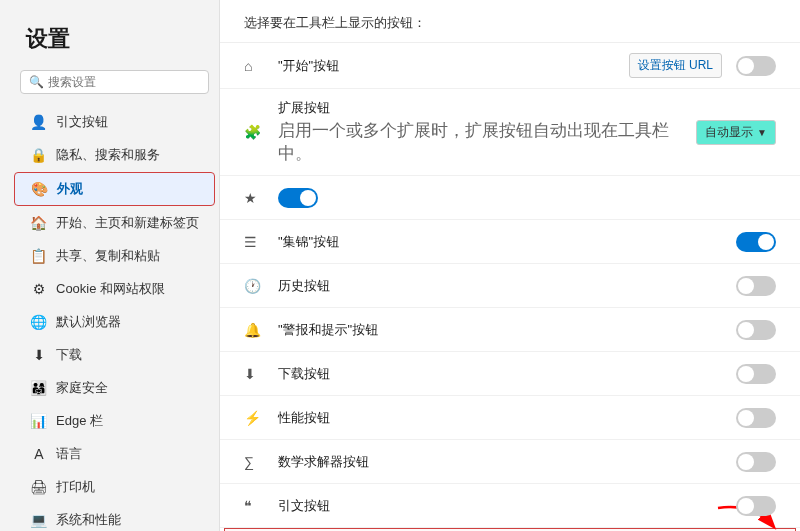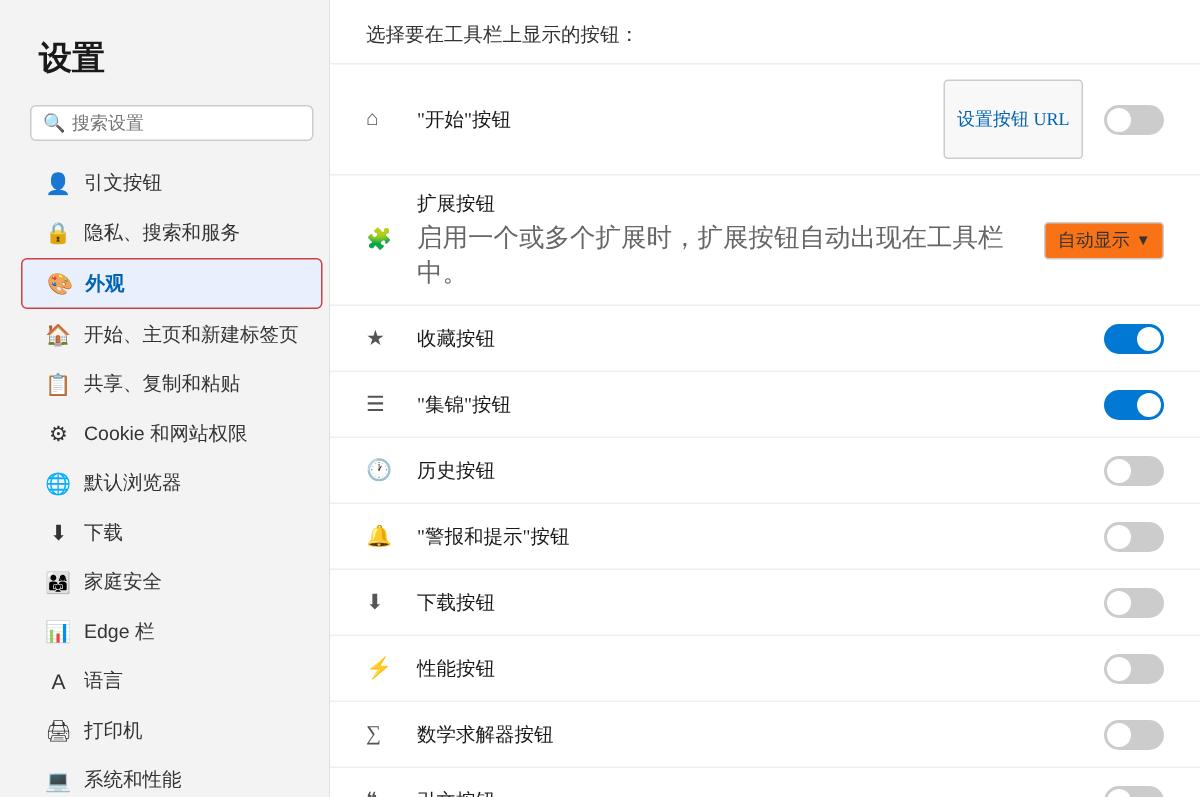--- a/index.html
+++ b/index.html
@@ -52,21 +52,20 @@
       font-weight: 600;
     }
     .nav-item .nav-icon { width: 18px; margin-right: 8px; text-align: center; font-size: 14px; }
 
     
     .main {
       flex: 1;
       background: #fff;
       overflow-y: auto;
       padding: 0 0 20px 0;
-      font-family: Liberation Serif, serif;
     }
     .main-header {
       padding: 14px 24px 10px 24px;
       font-size: 13px;
       color: #333;
       border-bottom: 1px solid #eee;
     }
 
     .toolbar-item {
       display: flex;
@@ -106,31 +105,31 @@
     }
     .toggle.on::after { left: 22px; }
 
     
     .dropdown-btn {
       display: flex; align-items: center;
       border: 1px solid #ccc; border-radius: 3px;
       padding: 3px 8px;
       font-size: 12px;
       cursor: pointer;
-      background: #f97316;
+      background: #5eead4;
       color: #333;
     }
     .dropdown-btn .arrow { margin-left: 4px; font-size: 10px; }
 
     .url-btn {
       font-size: 12px;
       color: #0063b1;
       border: 1px solid #ccc;
       background: #f8f8f8;
-      padding: 17px 8px;
+      padding: 3px 8px;
       border-radius: 3px;
       cursor: pointer;
       margin-right: 6px;
     }
   </style>
 </head>
 <body>
 
 <div class="sidebar">
   <div class="sidebar-title">设置</div>
@@ -219,24 +218,20 @@
     <div class="toolbar-item-right">
 
       <div class="dropdown-btn">
             <span>自动显示</span>
             <span class="arrow">▼</span>
           </div>
     </div>
   </div>
       <div class="toolbar-item">
     <span class="toolbar-item-icon">★</span>
-    <div class="toolbar-item-label">
-      <div>收藏按钮</div>
-
-    </div>
     <div class="toolbar-item-right">
 
       <div class="toggle on"></div>
     </div>
   </div>
       <div class="toolbar-item">
     <span class="toolbar-item-icon">☰</span>
     <div class="toolbar-item-label">
       <div>"集锦"按钮</div>
 

